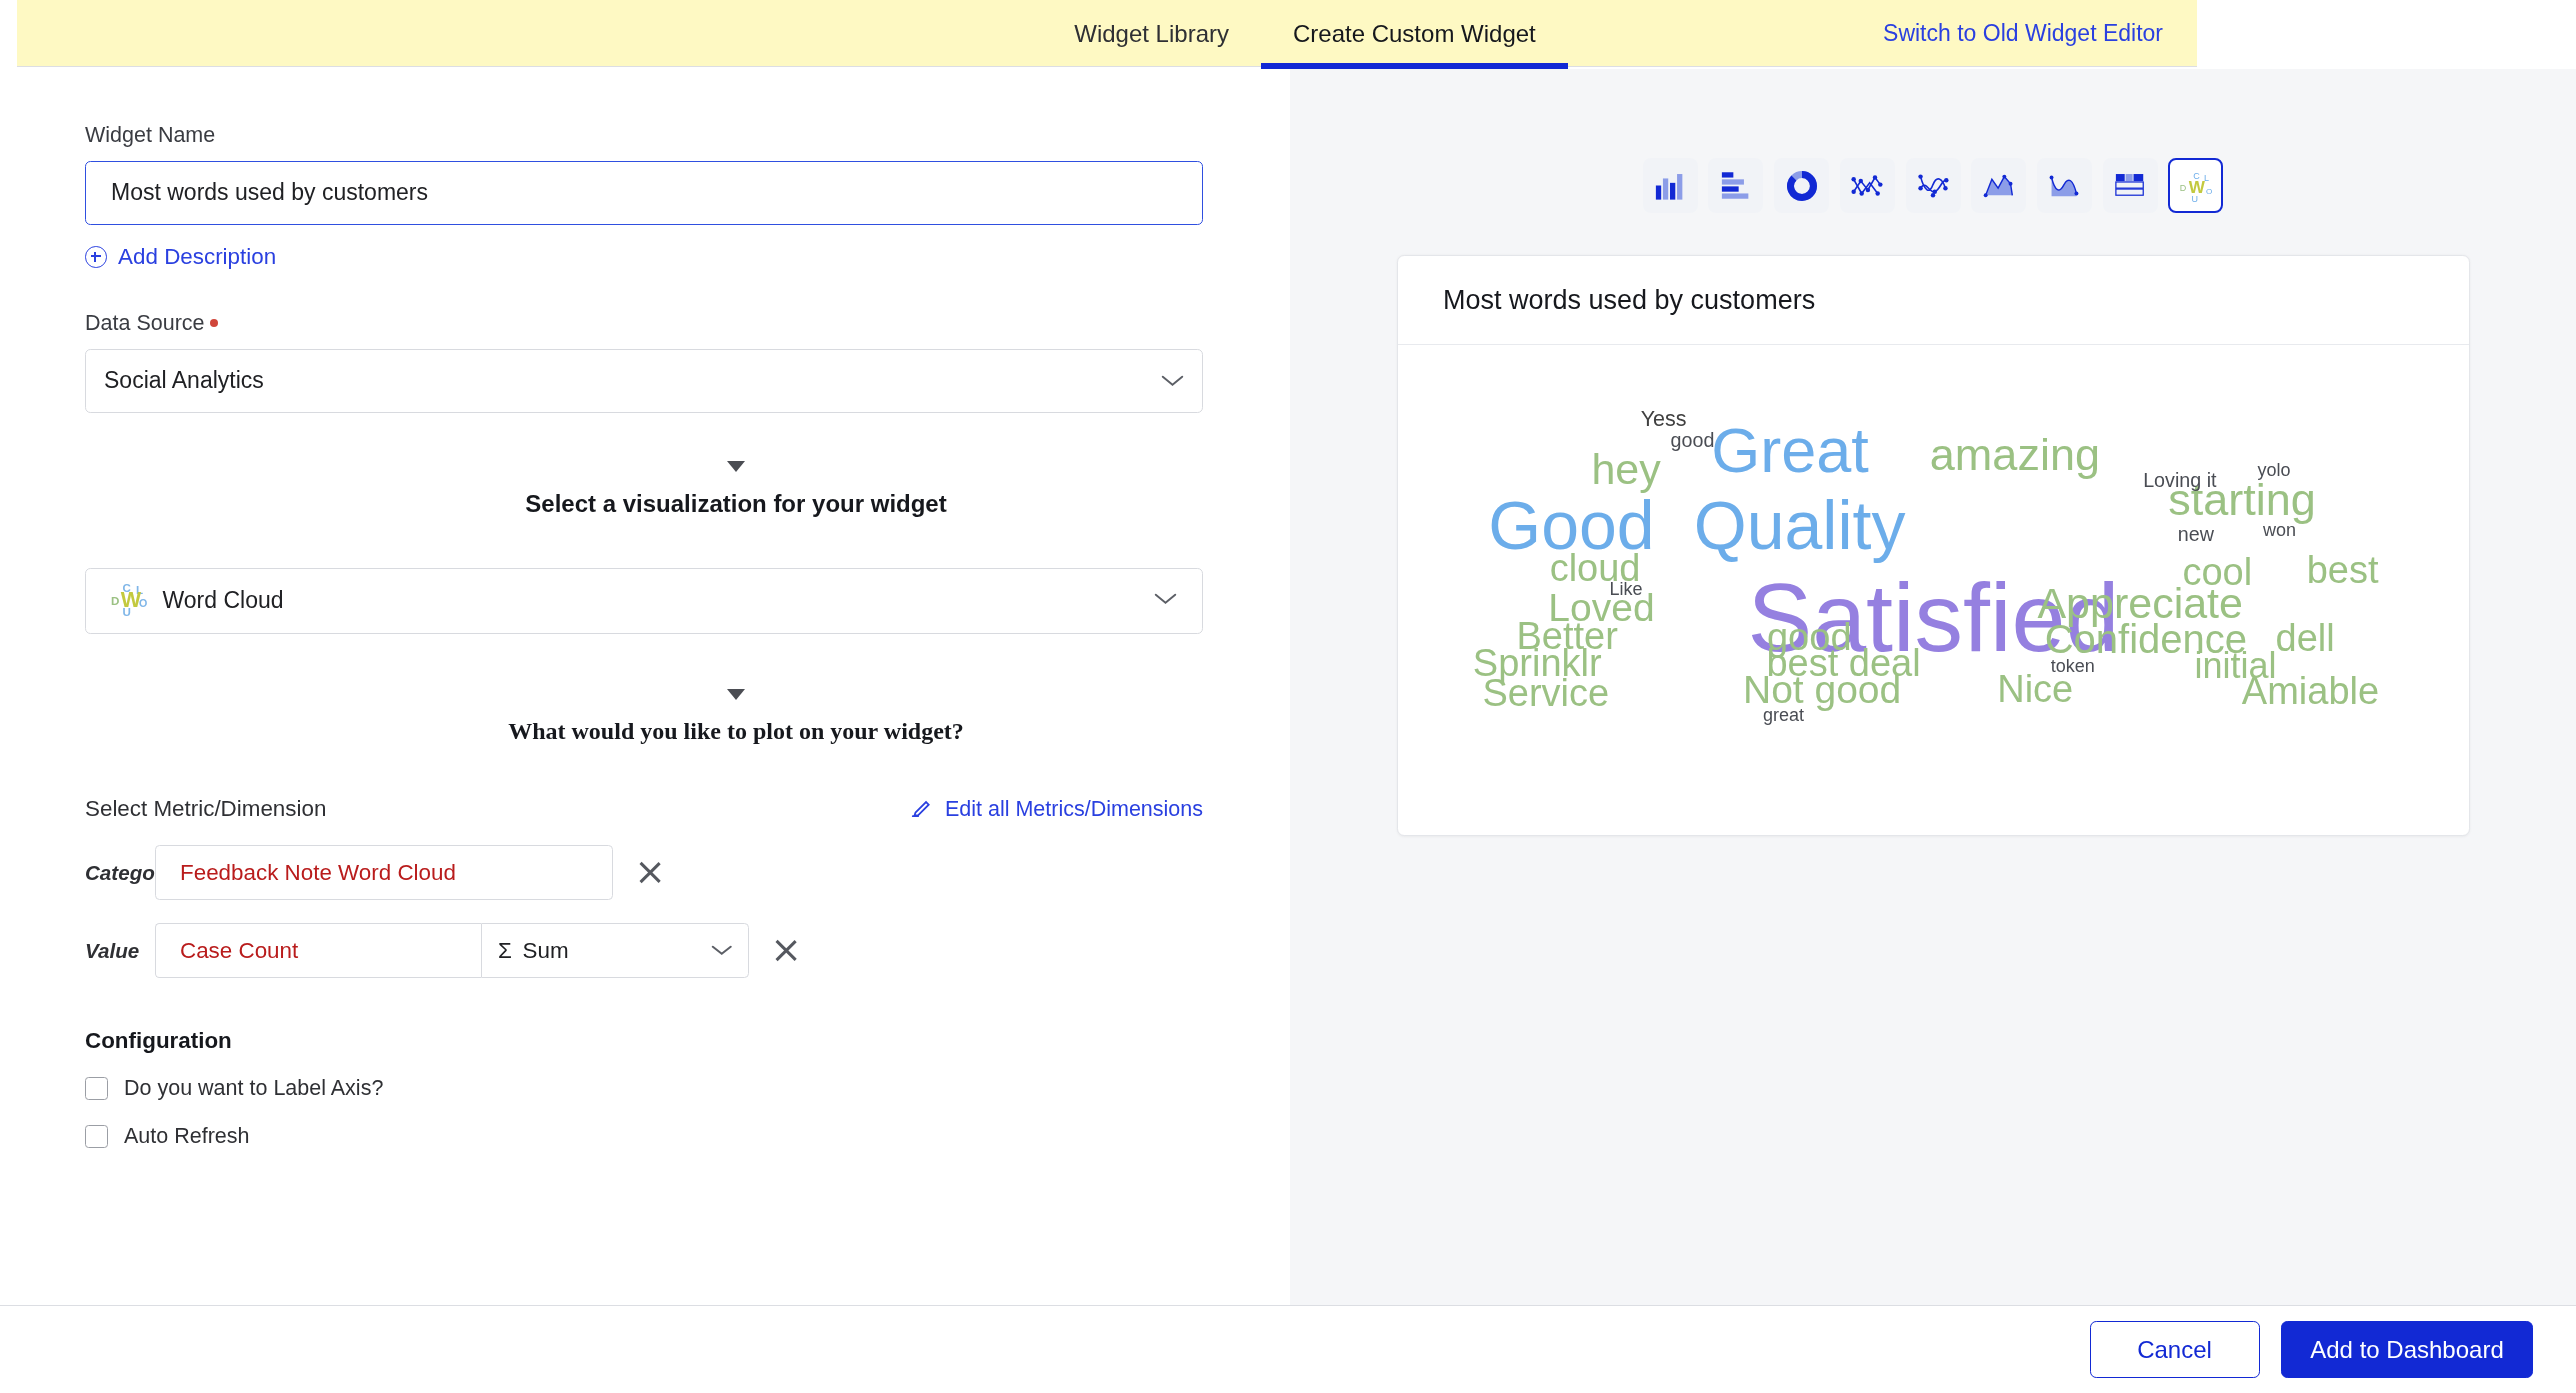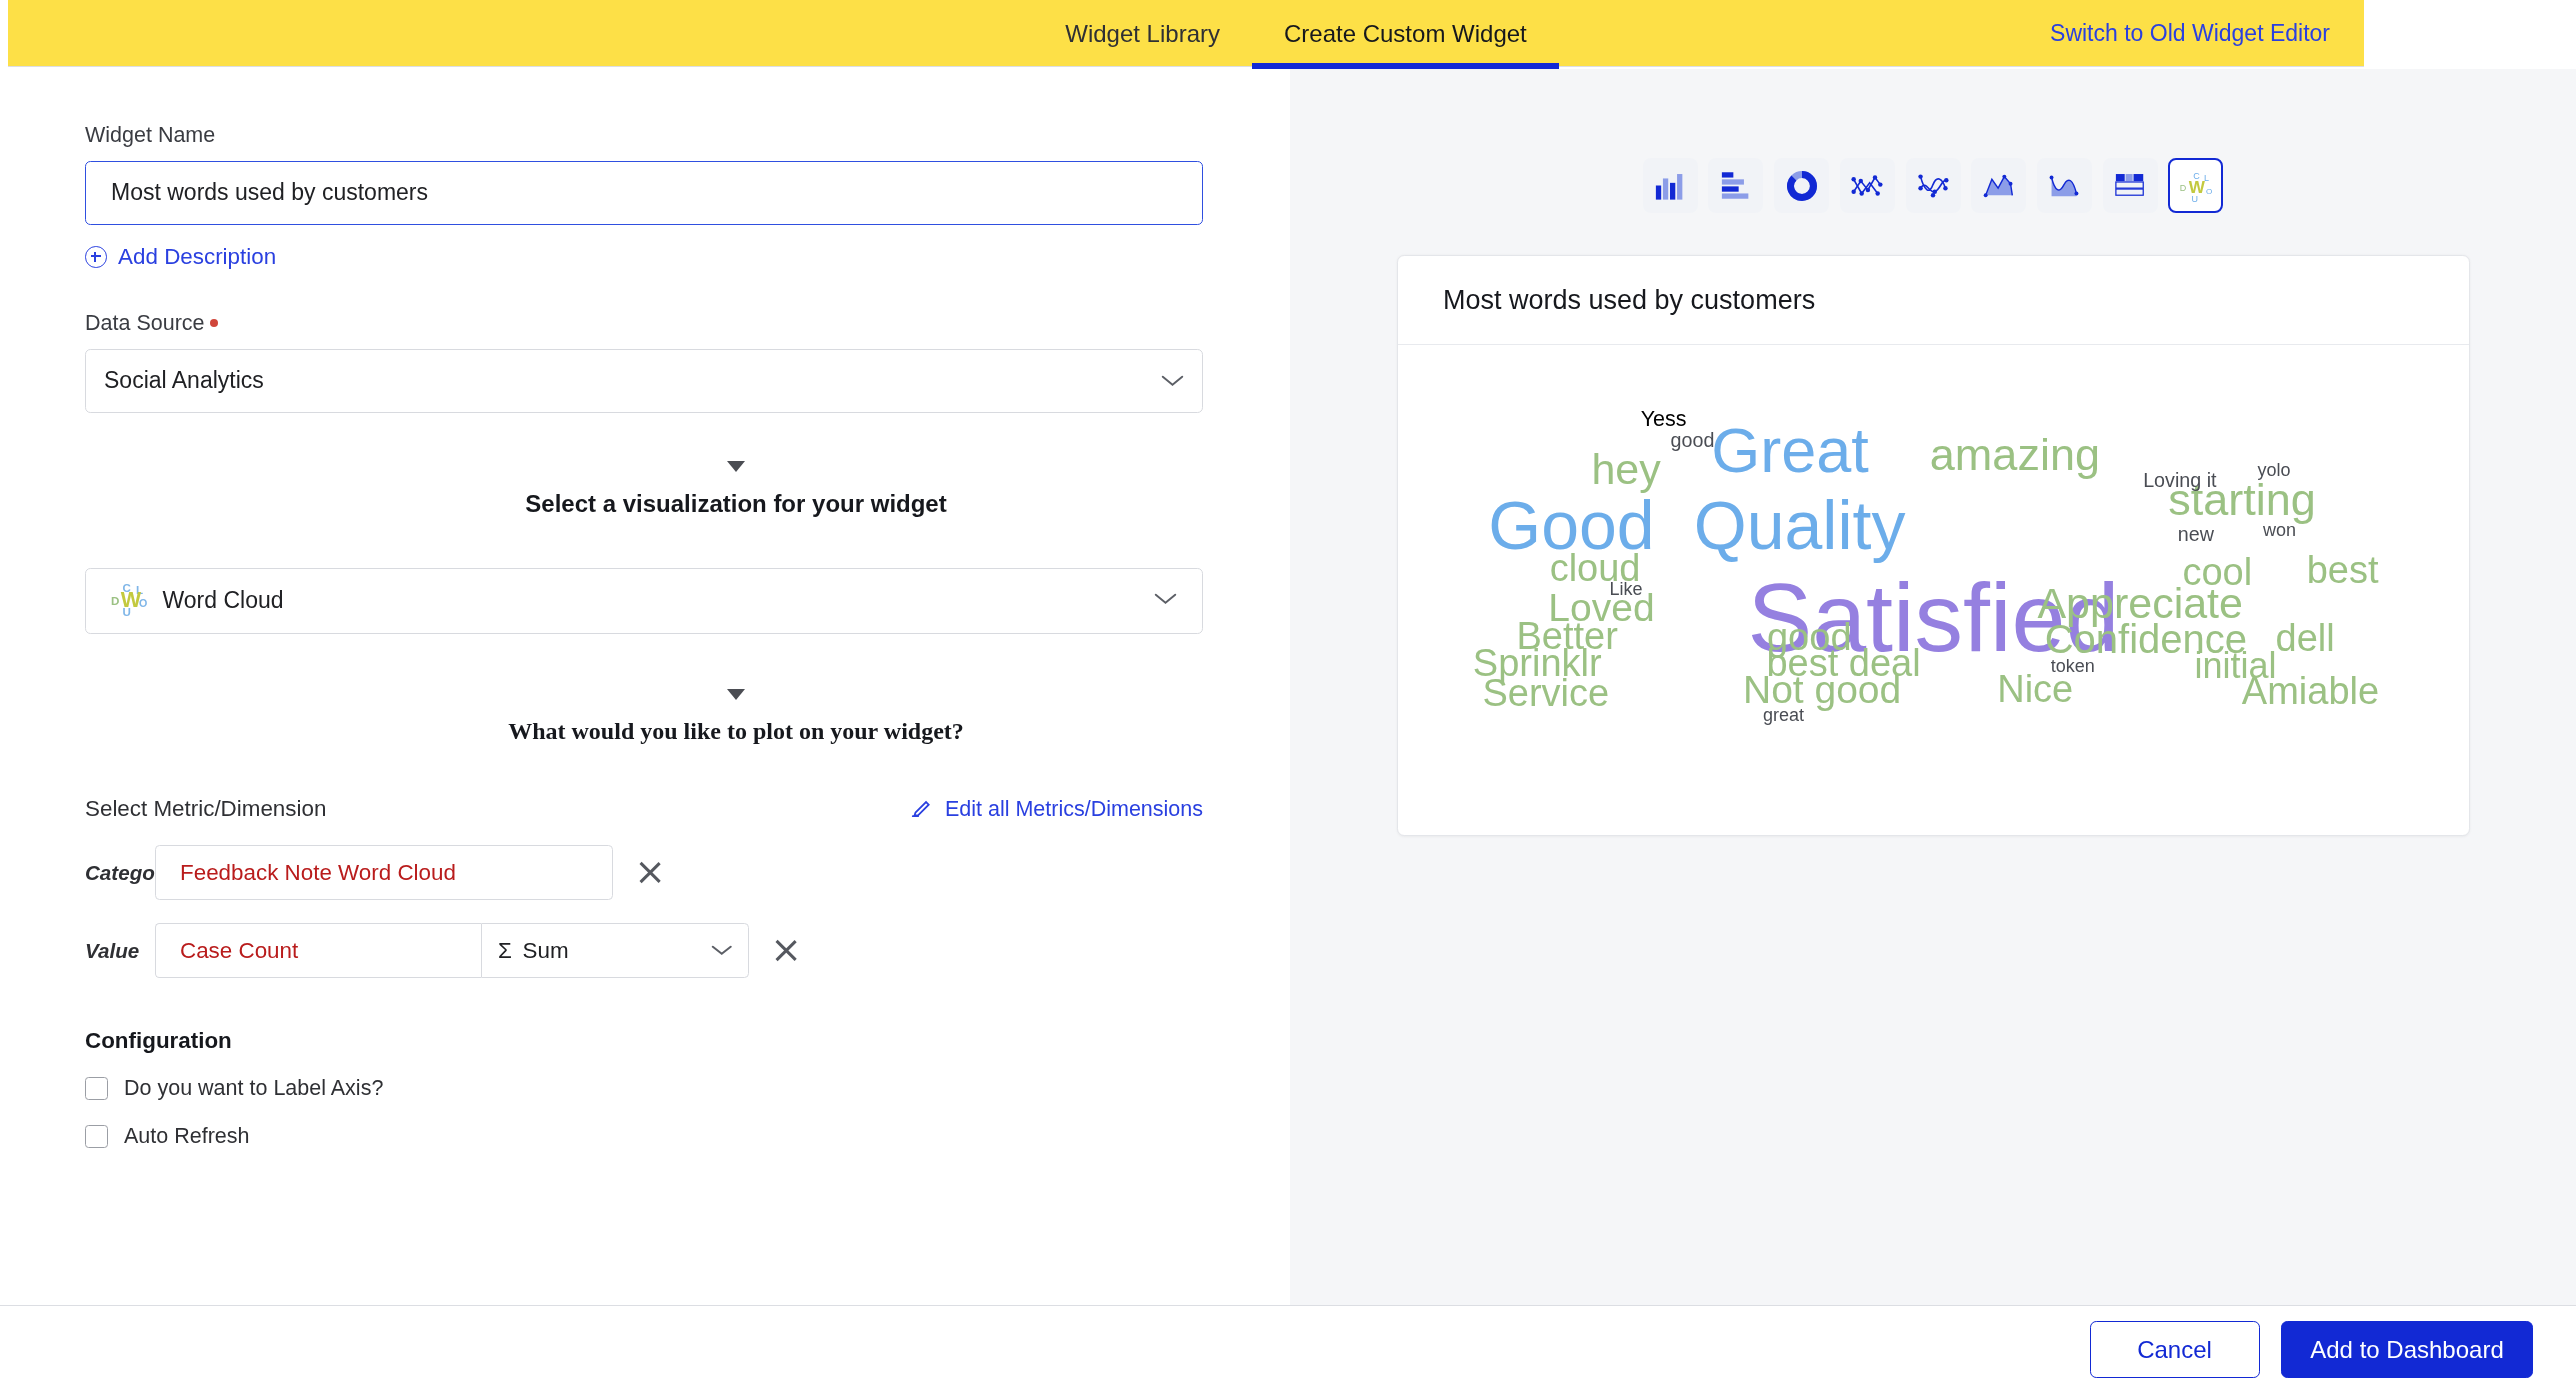--- a/index.html
+++ b/index.html
@@ -5,22 +5,22 @@
   * { box-sizing: border-box; margin: 0; padding: 0; }
   html, body {
     width: 2576px; height: 1394px;
     font-family: "Liberation Sans", sans-serif;
     background: #ffffff;
     overflow: hidden;
   }
 
   
   .topbar {
-    position: absolute; left: 8px; top: 0; width: 2356px; height: 67px;
-    background: #fde047;
+    position: absolute; left: 17px; top: 0; width: 2180px; height: 67px;
+    background: #fef9c3;
     border-bottom: 1.8px solid #dcdee3;
   }
   .tabs {
     position: absolute; left: 0; top: 0; width: 2576px; height: 67px;
     display: flex; justify-content: center; align-items: flex-start;
   }
   .tab {
     height: 67px; display: flex; align-items: center;
     padding: 0 32px; font-size: 24px; color: #2f3034;
     cursor: pointer; position: relative;
@@ -459,21 +459,21 @@
         <span class="wc-word" style="left: 13%; top: 64.9%; font-size: 38px; color: rgb(155, 193, 131);">Sprinklr</span>
         <span class="wc-word" style="left: 41.6%; top: 64.8%; font-size: 38px; color: rgb(155, 193, 131);">best deal</span>
         <span class="wc-word" style="left: 39.6%; top: 70.3%; font-size: 39px; color: rgb(155, 193, 131);">Not good</span>
         <span class="wc-word" style="left: 13.8%; top: 71%; font-size: 38px; color: rgb(155, 193, 131);">Service</span>
         <span class="wc-word" style="left: 59.5%; top: 70.2%; font-size: 38px; color: rgb(155, 193, 131);">Nice</span>
         <span class="wc-word" style="left: 76.5%; top: 46.3%; font-size: 38px; color: rgb(155, 193, 131);">cool</span>
         <span class="wc-word" style="left: 88.2%; top: 46%; font-size: 38px; color: rgb(155, 193, 131);">best</span>
         <span class="wc-word" style="left: 84.7%; top: 59.8%; font-size: 38px; color: rgb(155, 193, 131);">dell</span>
         <span class="wc-word" style="left: 78.2%; top: 65.5%; font-size: 36px; color: rgb(155, 193, 131);">initial</span>
         <span class="wc-word" style="left: 85.2%; top: 70.7%; font-size: 38px; color: rgb(155, 193, 131);">Amiable</span>
-        <span class="wc-word" style="left: 24.8%; top: 15.3%; font-size: 21.5px; color: #000000;">Yess</span>
+        <span class="wc-word" style="left: 24.8%; top: 15.3%; font-size: 21.5px; color: #404040;">Yess</span>
         <span class="wc-word" style="left: 27.5%; top: 19.5%; font-size: 19.7px; color: rgb(74, 77, 84);">good</span>
         <span class="wc-word" style="left: 73%; top: 27.8%; font-size: 19.7px; color: rgb(74, 77, 84);">Loving it</span>
         <span class="wc-word" style="left: 81.8%; top: 25.6%; font-size: 18px; color: rgb(74, 77, 84);">yolo</span>
         <span class="wc-word" style="left: 74.5%; top: 38.7%; font-size: 19.7px; color: rgb(74, 77, 84);">new</span>
         <span class="wc-word" style="left: 82.3%; top: 37.8%; font-size: 18px; color: rgb(74, 77, 84);">won</span>
         <span class="wc-word" style="left: 21.3%; top: 49.8%; font-size: 18px; color: rgb(74, 77, 84);">Like</span>
         <span class="wc-word" style="left: 63%; top: 65.6%; font-size: 18px; color: rgb(74, 77, 84);">token</span>
         <span class="wc-word" style="left: 36%; top: 75.6%; font-size: 18px; color: rgb(74, 77, 84);">great</span>
       </div>
   </div>

